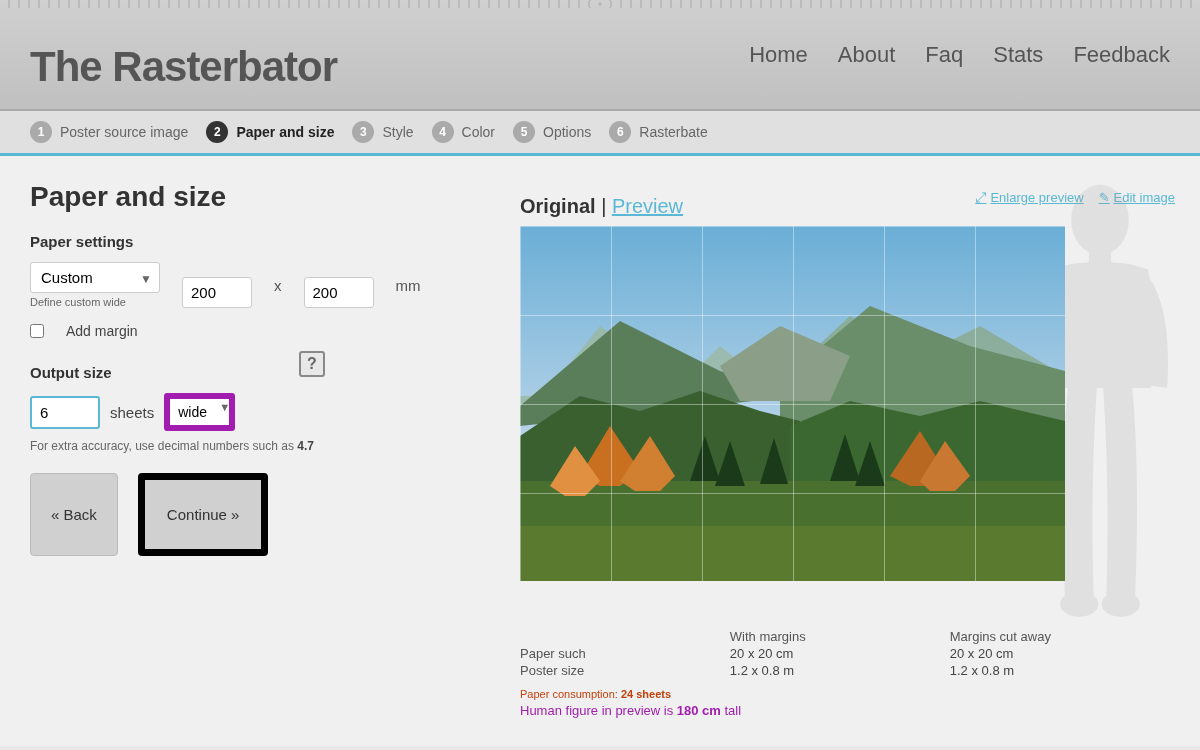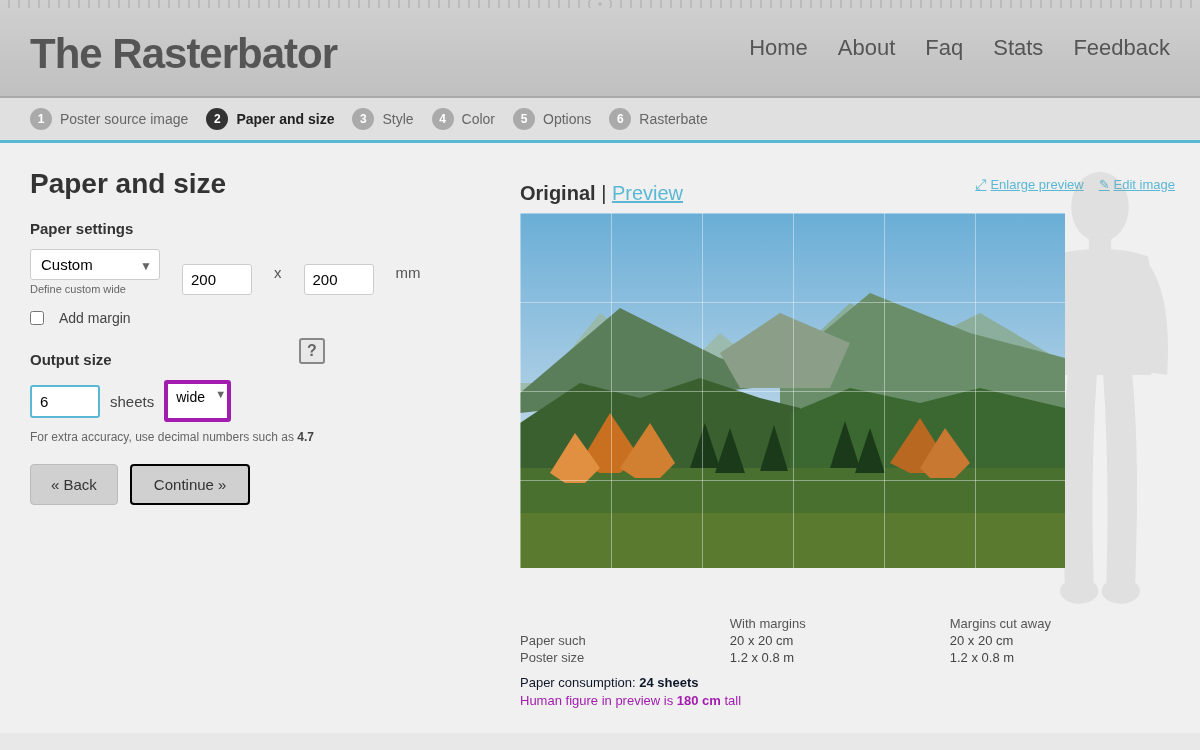--- a/index.html
+++ b/index.html
@@ -26,21 +26,21 @@
       position: absolute;
       top: 0; left: 0; right: 0;
       height: 8px;
       background: repeating-radial-gradient(circle, #bbb 0px, #bbb 2px, transparent 2px, transparent 10px);
     }
     .site-title {
       font-size: 42px;
       font-weight: bold;
       color: #555;
       letter-spacing: -1px;
-      margin-top: 12px;
+      margin-top: 25px;
     }
     .nav {
       display: flex;
       gap: 30px;
       align-items: center;
     }
     .nav-item {
       font-size: 22px;
       color: #555;
       text-decoration: none;
@@ -177,21 +177,21 @@
     .dim-unit {
       font-size: 15px;
       color: #555;
       align-self: center;
     }
 
     
     .checkbox-row {
       display: flex;
       align-items: center;
-      gap: 15px;
+      gap: 22px;
       margin-bottom: 25px;
     }
     .checkbox-row input[type=checkbox] {
       width: 14px;
       height: 14px;
     }
     .checkbox-label {
       font-size: 14px;
       color: #444;
     }
@@ -234,22 +234,22 @@
       border-radius: 3px;
       background: #fff;
     }
     .sheets-label {
       font-size: 15px;
       color: #444;
     }
     .wide-select {
       appearance: none;
       background: #fff;
-      border: 4px solid #a21caf;
-      padding: 5px 22px 13px 8px;
+      border: 6px solid #a21caf;
+      padding: 5px 22px 5px 8px;
       font-size: 14px;
       border-radius: 3px;
       cursor: pointer;
       position: relative;
     }
     .wide-select-wrapper {
       position: relative;
       display: inline-block;
     }
     .wide-select-arrow {
@@ -266,36 +266,36 @@
       margin-bottom: 20px;
     }
     .hint-text strong {
       font-weight: bold;
       color: #444;
     }
 
     
     .button-row {
       display: flex;
-      gap: 12px;
+      gap: 20px;
     }
     .btn-back {
       padding: 10px 20px;
       font-size: 15px;
       background: #d0d0d0;
       border: 1px solid #bbb;
       border-radius: 4px;
       cursor: pointer;
       color: #333;
     }
     .btn-continue {
-      padding: 10px 22px;
+      padding: 26px 22px;
       font-size: 15px;
       background: #d0d0d0;
-      border: 2px solid #000000;
+      border: 7px solid #000000;
       border-radius: 4px;
       cursor: pointer;
       color: #333;
       font-weight: normal;
     }
 
     
     .right-panel {
       flex: 1;
       padding: 20px 25px 10px 0;
@@ -373,22 +373,22 @@
       margin-top: 36px;
     }
     .stats-header {
       font-weight: normal;
       color: #555;
     }
     .stats-label {
       color: #555;
     }
     .paper-consumption {
-      font-size: 13px;
-      color: #0f172a;
+      font-size: 11px;
+      color: #c2410c;
       margin-bottom: 3px;
     }
     .paper-consumption strong {
       font-weight: bold;
     }
     .human-figure-note {
       font-size: 13px;
       color: #a21caf;
     }
     .human-figure-note strong {

